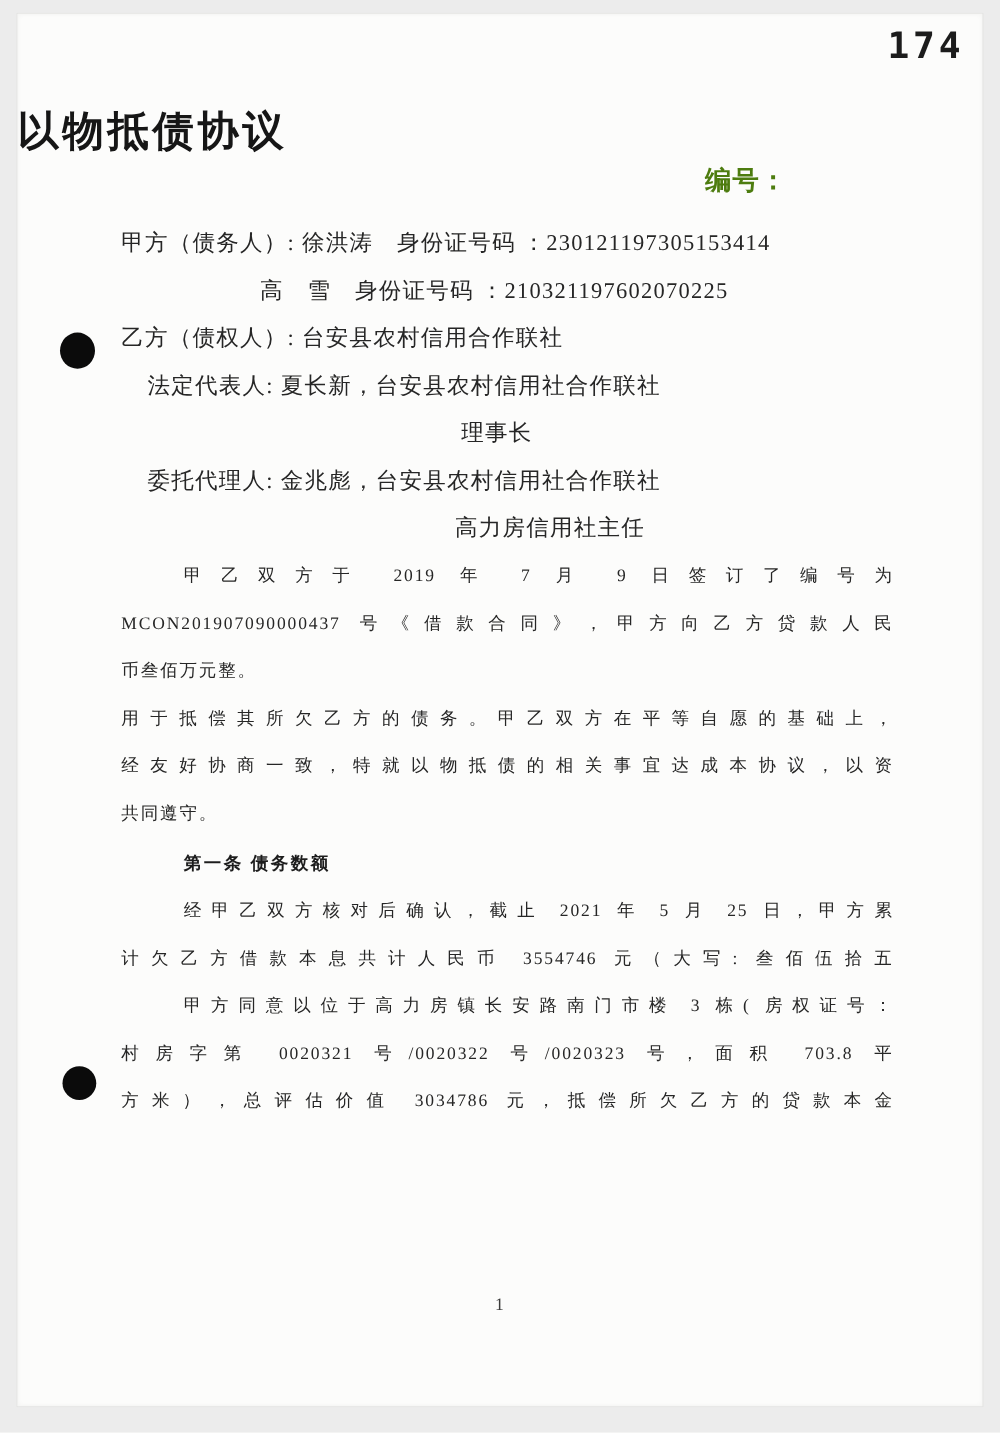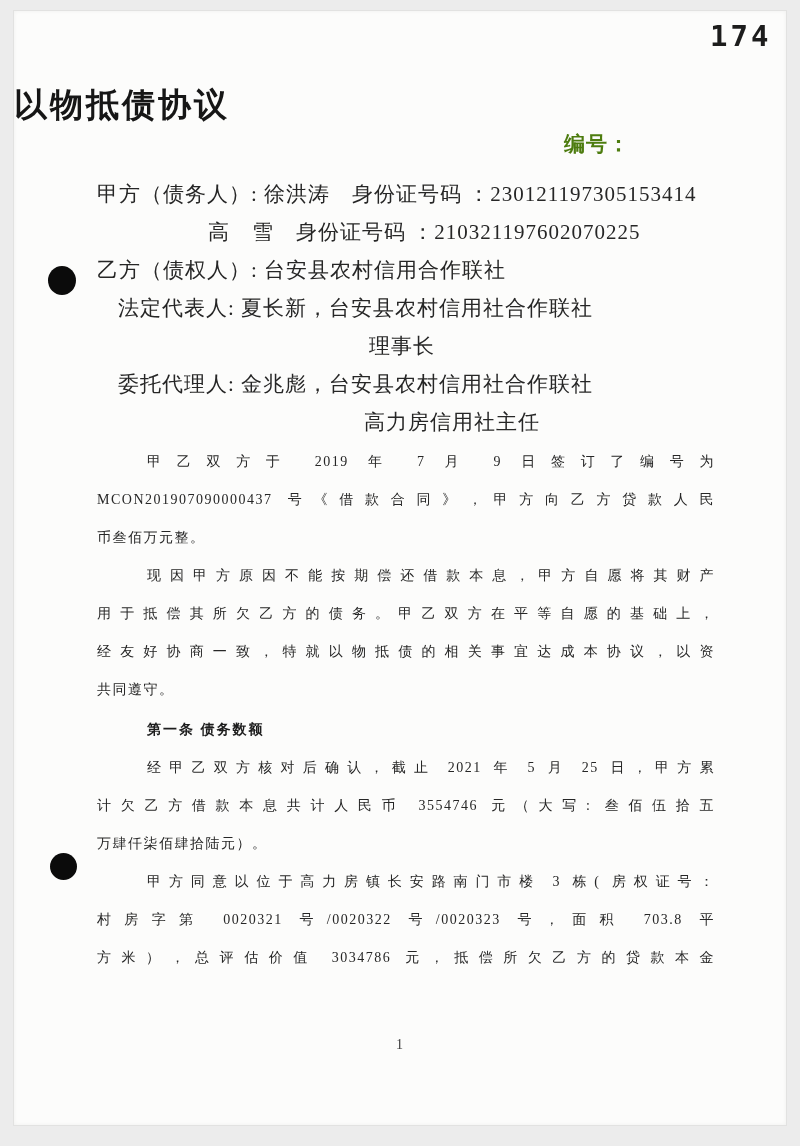--- a/index.html
+++ b/index.html
@@ -42,21 +42,21 @@
     left:550px;top:119px;
     font-size:21px;
     font-weight:700;
     letter-spacing:1px;
     color:#4d7c0f;
   }
   .party-block{
     position:absolute;
     left:83px;top:164px;
     width:620px;
-    font-size:21px;
+    font-size:18px;
     line-height:38px;
     letter-spacing:1px;
     color:#262626;
     white-space:nowrap;
   }
   .body-block{
     position:absolute;
     left:83px;top:432px;
     width:618px;
     font-size:14px;
@@ -116,30 +116,28 @@
     <span class="line pad-chairman">理事长</span>
     <span class="line pad1">委托代理人: 金兆彪，台安县农村信用社合作联社</span>
     <span class="line pad-director">高力房信用社主任</span>
   </div>
 
   <div class="body-block">
     <span class="line indent just">甲乙双方于 2019 年 7 月 9 日签订了编号为</span>
     <span class="line just">MCON201907090000437 号《借款合同》，甲方向乙方贷款人民</span>
     <span class="line">币叁佰万元整。</span>
 
-    <span class="line indent just">现因甲方原因不能按期偿还借款本息，甲方自愿将其财产</span>
     <span class="line just">用于抵偿其所欠乙方的债务。甲乙双方在平等自愿的基础上，</span>
     <span class="line just">经友好协商一致，特就以物抵债的相关事宜达成本协议，以资</span>
     <span class="line">共同遵守。</span>
 
     <span class="line heading">第一条 债务数额</span>
 
     <span class="line indent just">经甲乙双方核对后确认，截止 2021 年 5 月 25 日，甲方累</span>
     <span class="line just">计欠乙方借款本息共计人民币 3554746 元（大写: 叁佰伍拾五</span>
-    <span class="line">万肆仟柒佰肆拾陆元）。</span>
 
 
     <span class="line indent just">甲方同意以位于高力房镇长安路南门市楼 3 栋( 房权证号：</span>
     <span class="line just">村房字第 0020321 号/0020322 号/0020323 号，面积 703.8 平</span>
     <span class="line just">方米），总评估价值 3034786 元，抵偿所欠乙方的贷款本金</span>
   </div>
 
   <div class="footer-pageno">1</div>
 
 </div>

